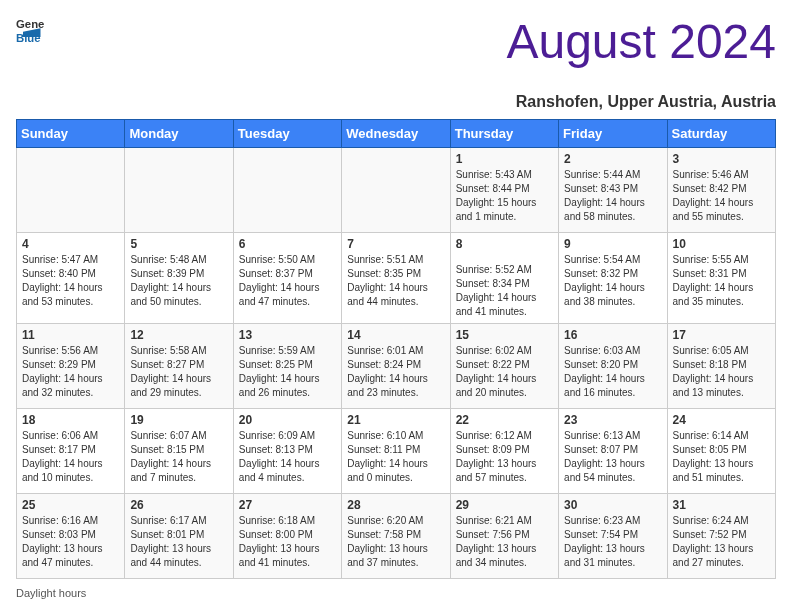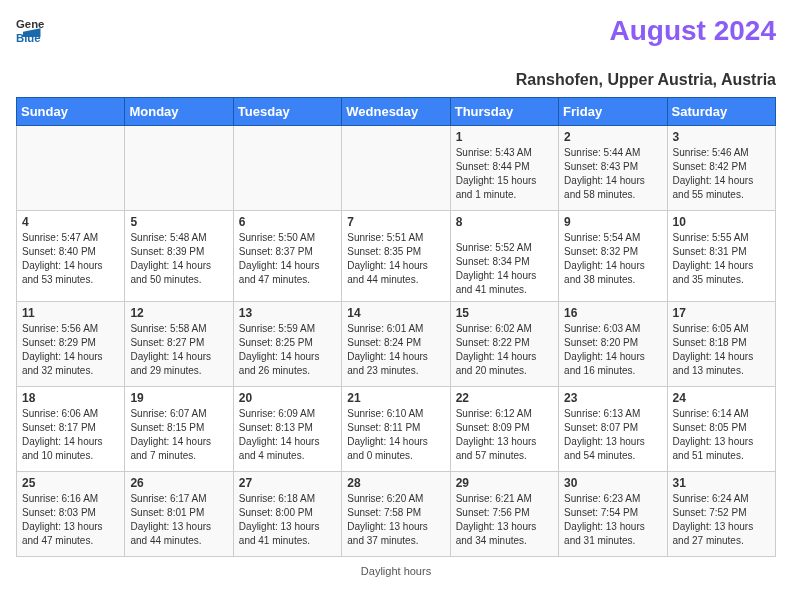--- a/index.html
+++ b/index.html
@@ -22,23 +22,23 @@
       gap: 4px;
     }
     .logo-icon {
       width: 28px;
       height: 28px;
     }
     .title-area {
       text-align: right;
     }
     .month-year {
-      font-size: 28px;
-      font-weight: bold;
-      color: #8b5cf6;
+      font-size: 48px;
+      font-weight: normal;
+      color: #4c1d95;
       line-height: 1.1;
     }
     .location {
       font-size: 16px;
       color: #333;
       font-weight: bold;
       margin-top: 24px;
     }
     .calendar-table {
       width: 100%;
@@ -81,21 +81,21 @@
       color: #333;
       line-height: 1.4;
     }
     .empty-cell {
       background-color: #f9f9f9;
     }
     .footer-note {
       margin-top: 8px;
       font-size: 11px;
       color: #555;
-      text-align: center;
+      text-align: left;
     }
   </style>
 </head>
 <body>
 
 <div class="header-area">
   <div class="logo">
     <svg class="logo-icon" viewBox="0 0 32 32" width="32" height="32">
       <text x="0" y="14" font-size="13" font-weight="bold" fill="#333">General</text>
       <polygon points="8,18 28,14 28,24 8,24" fill="#1a6aab"></polygon>

